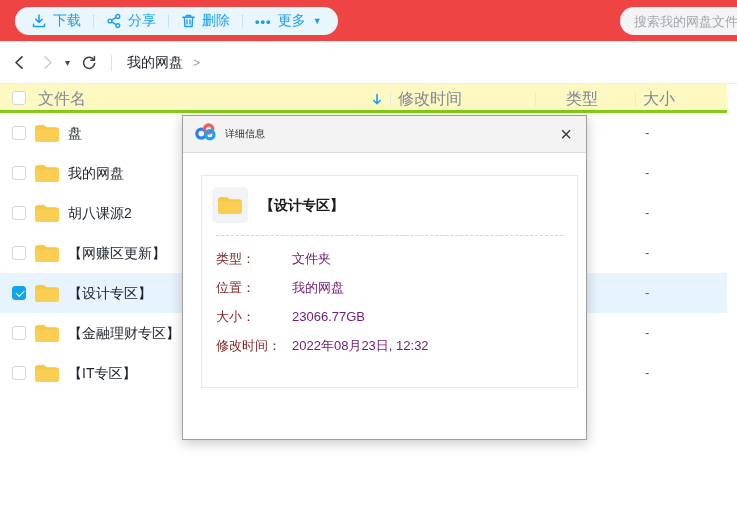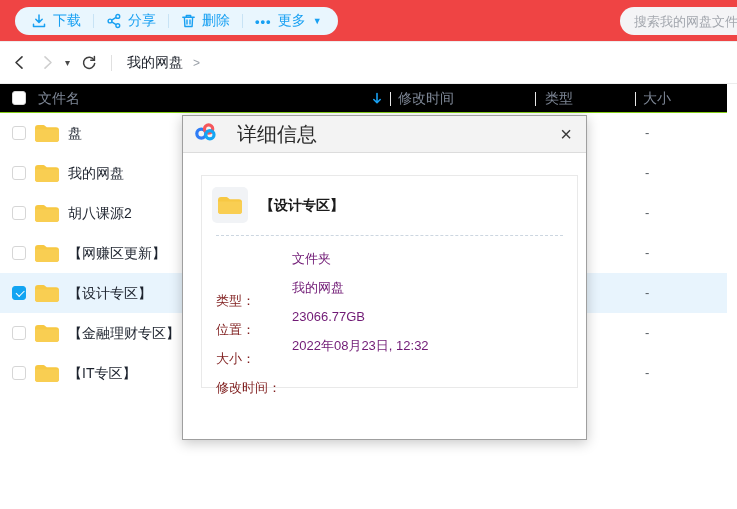--- a/index.html
+++ b/index.html
@@ -28,60 +28,60 @@
   .nav-ic { display:flex; align-items:center; justify-content:center; background:none; border:none; cursor:pointer; }
   .nav-back { margin-right:19px; }
   .nav-fwd { margin-right:12px; }
   .nav-caret { color:#4a4a4a; font-size:10px; margin-right:11px; cursor:pointer; }
   .nav-refresh { margin-right:14px; }
   .nav-sep { width:1px; height:16px; background:#e0e0e0; margin-right:15px; }
   .crumb { font-size:14px; color:#20252e; cursor:pointer; }
   .crumb-arrow { font-size:12px; color:#9aa0a8; margin-left:10px; }
 
   
-  .thead { position:absolute; top:84px; left:0; width:727px; height:29px; border-bottom:1px solid #84cc16;
-           font-size:14px; color:#7e8796; background:#000000; }
+  .thead { position:absolute; top:84px; left:0; width:727px; height:29px; border-bottom:3px solid #84cc16;
+           font-size:16px; color:#7e8796; background:#fef9c3; }
   .thead .cb { top:7px; }
   .h-name { position:absolute; left:38px; line-height:29px; }
   .h-sort { position:absolute; left:372px; top:8px; cursor:pointer; }
   .h-sep { position:absolute; top:8px; width:1px; height:14px; background:#e7e7e7; }
   .h-mod { position:absolute; left:398px; line-height:29px; }
-  .h-type { position:absolute; left:545px; line-height:29px; }
+  .h-type { position:absolute; left:566px; line-height:29px; }
   .h-size { position:absolute; left:643px; line-height:29px; }
 
   
   .file-list { position:absolute; top:113px; left:0; width:727px; }
   .file-row { position:relative; height:40px; cursor:pointer; }
   .file-row.selected { background:#e8f4fd; }
   .cb { position:absolute; left:12px; width:14px; height:14px; border:1px solid #d6d6d6; border-radius:3px; background:#fff; }
   .file-row .cb { top:13px; }
   .cb.checked { background:#12a4f2; border-color:#12a4f2; }
   .cb.checked::after { content:""; position:absolute; left:2.5px; top:3px; width:7px; height:3.5px;
                        border-left:1.7px solid #fff; border-bottom:1.7px solid #fff; transform:rotate(-45deg); }
   .ficon { position:absolute; left:34px; top:10px; width:26px; height:20px; }
   .fname { position:absolute; left:68px; top:0; line-height:40px; font-size:14px; color:#1d232e; }
   .fsize { position:absolute; left:645px; top:0; line-height:40px; font-size:13px; color:#565c63; }
 
   
   .modal { position:absolute; left:182px; top:115px; width:405px; height:325px; background:#fff;
            border:1px solid #9f9f9f; box-shadow:0 3px 12px rgba(0,0,0,.22); }
   .modal-header { height:37px; background:#f3f3f3; border-bottom:1px solid #dcdcdc;
                   display:flex; align-items:center; padding:0 12px; }
-  .modal-title { margin-left:20px; font-size:20px; color:#2a2a2a; }
+  .modal-title { margin-left:8px; font-size:10px; color:#2a2a2a; }
   .modal-close { margin-left:auto; margin-right:2px; background:none; border:none; cursor:pointer;
                  font-size:20px; line-height:1; color:#3a3a3a; font-family:inherit; }
   .info-box { position:absolute; left:18px; top:59px; width:377px; height:213px; border:1px solid #e9e9e9; }
   .thumb { position:absolute; left:10px; top:11px; width:36px; height:36px; background:#f1f3f6; border-radius:5px; }
   .thumb svg { position:absolute; left:5px; top:8px; }
   .iname { position:absolute; left:58px; top:11px; height:36px; line-height:36px; font-weight:bold;
            font-size:14px; color:#1c1c1c; }
   .dash-divider { position:absolute; left:14px; right:14px; top:59px; border-top:1px dashed #ccd6e0; }
   .details { position:absolute; left:14px; right:8px; top:68px; }
   .drow { display:flex; height:29px; line-height:29px; font-size:13px; }
-  .dlabel { width:76px; color:#7f1d1d; flex:none;margin-top:42px; }
+  .dlabel { width:76px; color:#7f1d1d; flex:none; }
   .dvalue { color:#701a75; white-space:nowrap; }
 </style>
 </head>
 <body>
 
 <div class="app">
 
   <div class="toolbar">
     <div class="pill">
       <button class="tbtn" style="padding-left:2px;">

